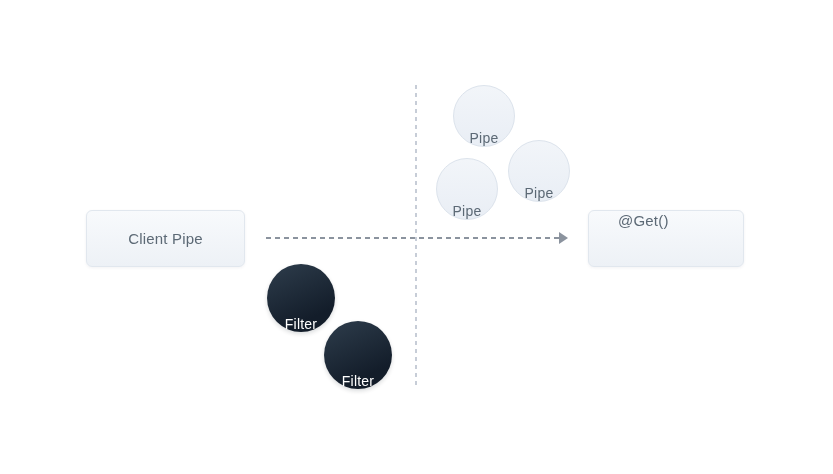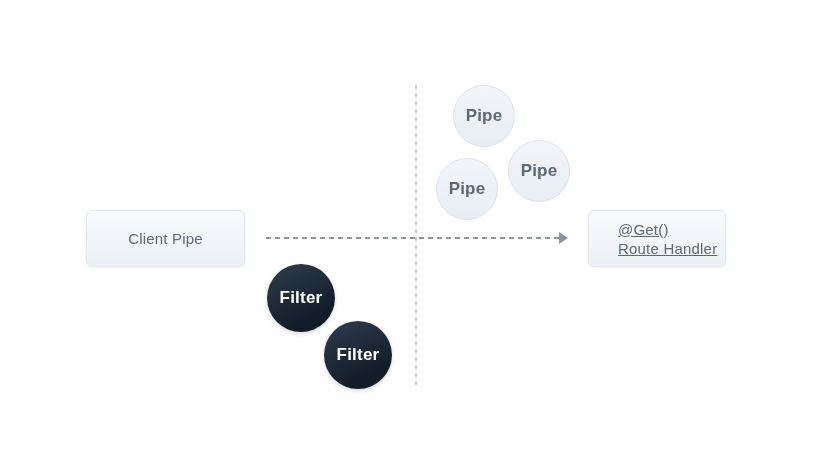--- a/index.html
+++ b/index.html
@@ -62,33 +62,32 @@
     color:var(--node-text);
     font-size:15px;
     font-weight:500;
     letter-spacing:.2px;
   }
   .box.client{
     left:86px;top:210px;width:159px;
     display:flex;align-items:center;justify-content:center;
   }
   .box.route{
-    left:588px;top:210px;width:138px;
-    display:flex;flex-direction:column;justify-content:center;
+    left:588px;top:210px;width:156px;
+    display:flex;flex-direction:column;justify-content:space-between;
     padding-left:29px;
     line-height:19px;
-    text-decoration:underline;
   }
   
   .circle{
     position:absolute;
     border-radius:50%;
-    display:flex;align-items:center;justify-content:center;
-    font-size:17px;
-    font-weight:700;
+    display:flex;align-items:flex-end;justify-content:center;
+    font-size:14px;
+    font-weight:400;
     letter-spacing:.2px;
     box-sizing:border-box;
   }
   .pipe{
     width:62px;height:62px;
     background:linear-gradient(180deg, var(--pipe-fill-top) 0%, var(--pipe-fill-bottom) 100%);
     border:1px solid var(--pipe-border);
     color:var(--node-text);
   }
   .pipe.p1{left:453px;top:85px;}
@@ -112,21 +111,20 @@
 
   <div class="arrow-line"></div>
   <div class="arrow-head"></div>
 
   <div class="box client">
     <span>Client Pipe</span>
   </div>
 
   <div class="box route">
     <div>@Get()</div>
-    <div>Route Handler</div>
   </div>
 
   <div class="circle pipe p1">
     <span>Pipe</span>
   </div>
   <div class="circle pipe p2">
     <span>Pipe</span>
   </div>
   <div class="circle pipe p3">
     <span>Pipe</span>

